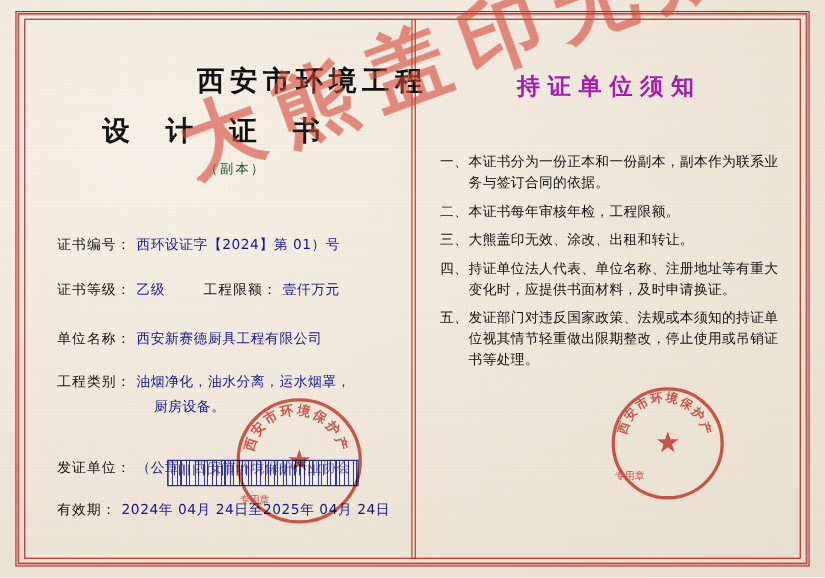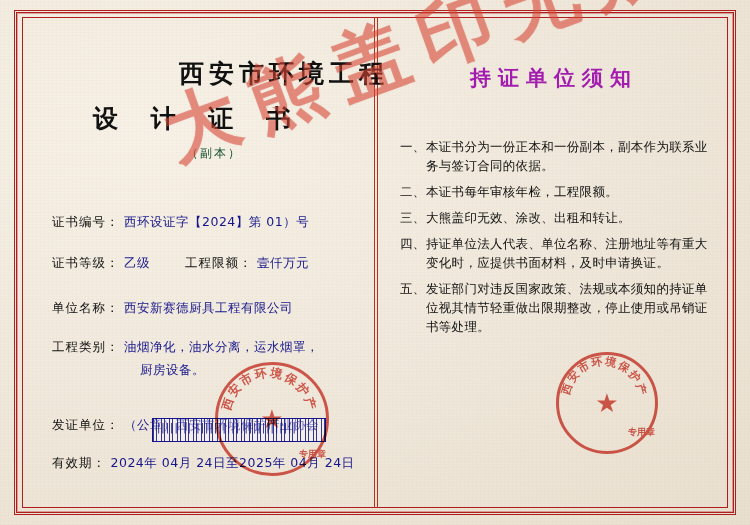--- a/index.html
+++ b/index.html
@@ -239,23 +239,23 @@
     left: 556px;
     top: 352px;
     width: 96px;
     height: 96px;
   }
   .seal .bottom-txt {
     position: absolute;
     left: 0;
     right: 0;
     bottom: 12px;
-    text-align: right;
+    text-align: left;
     font-size: 9px;
-    font-weight: bold;
+    font-weight: normal;
   }
 
   
   .watermark {
     position: absolute;
     left: 150px;
     top: 90px;
     width: 470px;
     transform: rotate(-20deg);
     transform-origin: 0 0;

